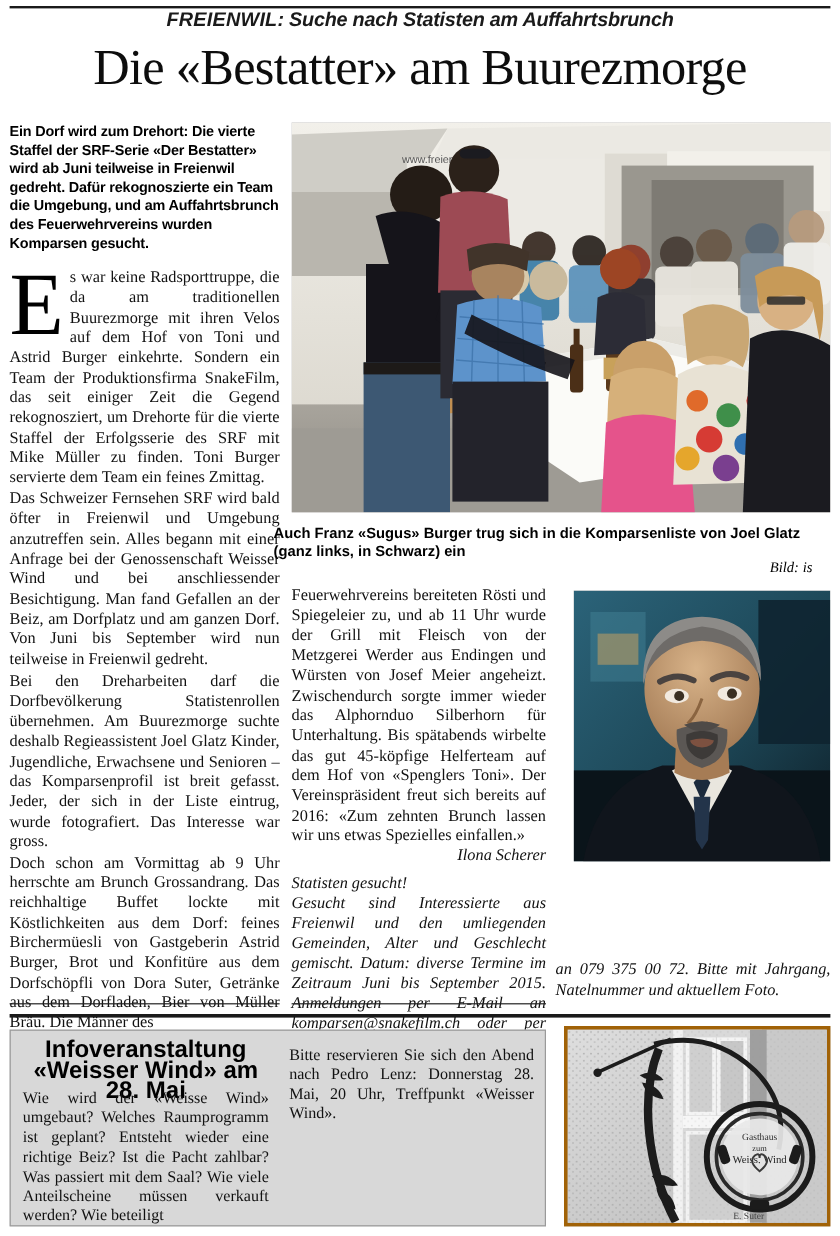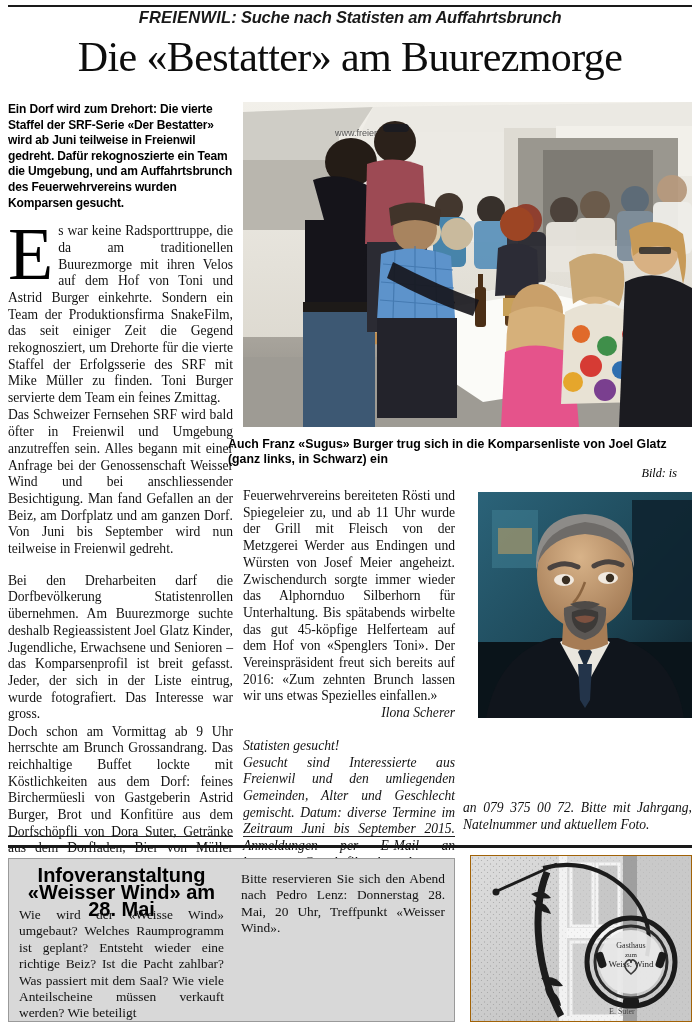--- a/index.html
+++ b/index.html
@@ -79,21 +79,21 @@
 
   .sig{font-style:italic;text-align:right;display:block;}
 
   .italic-block{font-style:italic;}
   .italic-block .ital-head{font-style:italic;font-weight:400;}
 
   
   .photo{position:absolute;overflow:hidden;background:#ccc;}
   .photo-main{left:243px;top:102px;width:449px;height:325px;}
   .photo-portrait{left:478px;top:492px;width:214px;height:226px;}
-  .photo-sign{left:470px;top:855px;width:222px;height:167px;border:1px solid #a16207;box-sizing:border-box;}
+  .photo-sign{left:470px;top:855px;width:222px;height:167px;border:3px solid #a16207;box-sizing:border-box;}
 
   .caption{
     position:absolute;
     font-family:"Liberation Sans", sans-serif;
     font-weight:bold;
     font-size:12.3px;
     line-height:14.6px;
     color:#000;
   }
   .cap-main{left:228px;top:437px;width:449px;}
@@ -158,21 +158,21 @@
   </div>
   <div class="headline">Die «Bestatter» am Buurezmorge</div>
 
   <div class="col col1">
     <p class="lead">Ein Dorf wird zum Drehort: Die vierte Staffel der SRF-Serie «Der Bestatter» wird ab Juni teilweise in Freienwil gedreht. Dafür rekognoszierte ein Team die Umgebung, und am Auffahrtsbrunch des Feuerwehrvereins wurden Komparsen gesucht.</p>
 
     <div class="body-txt dropcap-para" style="margin-top:12px;">
       <span class="dropcap">E</span>
       <p>s war keine Radsporttruppe, die da am traditionellen Buurezmorge mit ihren Velos auf dem Hof von Toni und Astrid Burger einkehrte. Sondern ein Team der Produktionsfirma SnakeFilm, das seit einiger Zeit die Gegend rekognosziert, um Drehorte für die vierte Staffel der Erfolgsserie des SRF mit Mike Müller zu finden. Toni Burger servierte dem Team ein feines Zmittag.</p>
       <p style="margin-top:0.5px;">Das Schweizer Fernsehen SRF wird bald öfter in Freienwil und Umgebung anzutreffen sein. Alles begann mit einer Anfrage bei der Genossenschaft Weisser Wind und bei anschliessender Besichtigung. Man fand Gefallen an der Beiz, am Dorfplatz und am ganzen Dorf. Von Juni bis September wird nun teilweise in Freienwil gedreht.</p>
-      <p style="margin-top:15px;">Bei den Dreharbeiten darf die Dorfbevölkerung Statistenrollen übernehmen. Am Buurezmorge suchte deshalb Regieassistent Joel Glatz Kinder, Jugendliche, Erwachsene und Senioren – das Komparsenprofil ist breit gefasst. Jeder, der sich in der Liste eintrug, wurde fotografiert. Das Interesse war gross.</p>
+      <p style="margin-top:2px;">Bei den Dreharbeiten darf die Dorfbevölkerung Statistenrollen übernehmen. Am Buurezmorge suchte deshalb Regieassistent Joel Glatz Kinder, Jugendliche, Erwachsene und Senioren – das Komparsenprofil ist breit gefasst. Jeder, der sich in der Liste eintrug, wurde fotografiert. Das Interesse war gross.</p>
       <p style="margin-top:0.5px;">Doch schon am Vormittag ab 9 Uhr herrschte am Brunch Grossandrang. Das reichhaltige Buffet lockte mit Köstlichkeiten aus dem Dorf: feines Birchermüesli von Gastgeberin Astrid Burger, Brot und Konfitüre aus dem Dorfschöpfli von Dora Suter, Getränke aus dem Dorfladen, Bier von Müller Bräu. Die Männer des</p>
     </div>
   </div>
 
   <div class="photo photo-main">
     <svg width="449" height="325" viewBox="0 0 449 325" preserveAspectRatio="none">
       <defs>
         <linearGradient id="tentg" x1="0" y1="0" x2="0" y2="1">
           <stop offset="0" stop-color="#f2f0ea"></stop>
             <stop offset="1" stop-color="#d6d2c8"></stop>
@@ -301,21 +301,21 @@
   <div class="caption cap-main">
     <span>Auch Franz «Sugus» Burger trug sich in die Komparsenliste von Joel Glatz (ganz links, in Schwarz) ein</span>
     <span class="credit credit-right">Bild: is</span>
   </div>
 
   <div class="col col2">
     <div class="body-txt">
       <p>Feuerwehrvereins bereiteten Rösti und Spiegeleier zu, und ab 11 Uhr wurde der Grill mit Fleisch von der Metzgerei Werder aus Endingen und Würsten von Josef Meier angeheizt. Zwischendurch sorgte immer wieder das Alphornduo Silberhorn für Unterhaltung. Bis spätabends wirbelte das gut 45-köpfige Helferteam auf dem Hof von «Spenglers Toni». Der Vereinspräsident freut sich bereits auf 2016: «Zum zehnten Brunch lassen wir uns etwas Spezielles einfallen.»</p>
       <span class="sig">Ilona Scherer</span>
     </div>
-    <div class="body-txt italic-block" style="margin-top:16px;">
+    <div class="body-txt italic-block" style="margin-top:6px;">
       <p class="ital-head">Statisten gesucht!</p>
       <p>Gesucht sind Interessierte aus Freienwil und den umliegenden Gemeinden, Alter und Geschlecht gemischt. Datum: diverse Termine im Zeitraum Juni bis September 2015. Anmeldungen per E-Mail an komparsen@snakefilm.ch oder per SMS</p>
     </div>
   </div>
 
   <div class="photo photo-portrait">
     <svg width="214" height="226" viewBox="0 0 214 226" preserveAspectRatio="none">
       <defs>
         <linearGradient id="bgp" x1="0" y1="0" x2="1" y2="1">
           <stop offset="0" stop-color="#2b6379"></stop>

